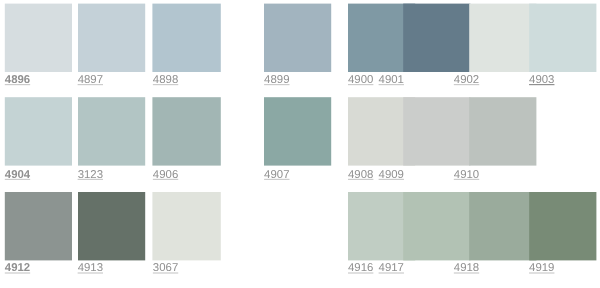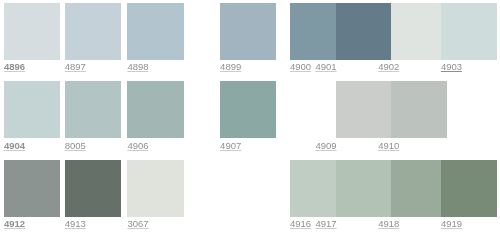--- a/index.html
+++ b/index.html
@@ -78,29 +78,33 @@
     <span class="swatch-chip" style="background-color: rgb(206, 220, 220);"></span>
     <a class="swatch-link" style="color: rgb(144, 144, 144); text-decoration-color: rgb(204, 204, 204); text-decoration: underline;"><span>4903</span></a>
   </div>
 
   <div class="swatch-cell r1 c0">
     <span class="swatch-chip" style="background-color: rgb(196, 211, 212);"></span>
     <a class="swatch-link" style="color: rgb(144, 144, 144); text-decoration-color: rgb(204, 204, 204);"><span>4904</span></a>
   </div>
   <div class="swatch-cell r1 c1">
     <span class="swatch-chip" style="background-color: rgb(178, 197, 196);"></span>
-    <a class="swatch-link" style="color: rgb(144, 144, 144); text-decoration-color: rgb(204, 204, 204);"><span>8005</span></a>
+    <a class="swatch-link" style="color: rgb(144, 144, 144); text-decoration-color: rgb(204, 204, 204);"><span>3123</span></a>
   </div>
   <div class="swatch-cell r1 c2">
     <span class="swatch-chip" style="background-color: rgb(162, 182, 180);"></span>
     <a class="swatch-link" style="color: rgb(144, 144, 144); text-decoration-color: rgb(204, 204, 204);"><span>4906</span></a>
   </div>
   <div class="swatch-cell r1 c3">
     <span class="swatch-chip" style="background-color: rgb(139, 168, 164);"></span>
     <a class="swatch-link" style="color: rgb(144, 144, 144); text-decoration-color: rgb(204, 204, 204);"><span>4907</span></a>
+  </div>
+  <div class="swatch-cell r1 c4">
+    <span class="swatch-chip" style="background-color: rgb(216, 218, 212);"></span>
+    <a class="swatch-link" style="color: rgb(144, 144, 144); text-decoration-color: rgb(204, 204, 204);"><span>4908</span></a>
   </div>
   <div class="swatch-cell r1 c5">
     <span class="swatch-chip" style="background-color: rgb(203, 205, 203);"></span>
     <a class="swatch-link" style="color: rgb(144, 144, 144); text-decoration-color: rgb(204, 204, 204);"><span>4909</span></a>
   </div>
   <div class="swatch-cell r1 c6">
     <span class="swatch-chip" style="background-color: rgb(188, 194, 190);"></span>
     <a class="swatch-link" style="color: rgb(144, 144, 144); text-decoration-color: rgb(204, 204, 204);"><span>4910</span></a>
   </div>
 

